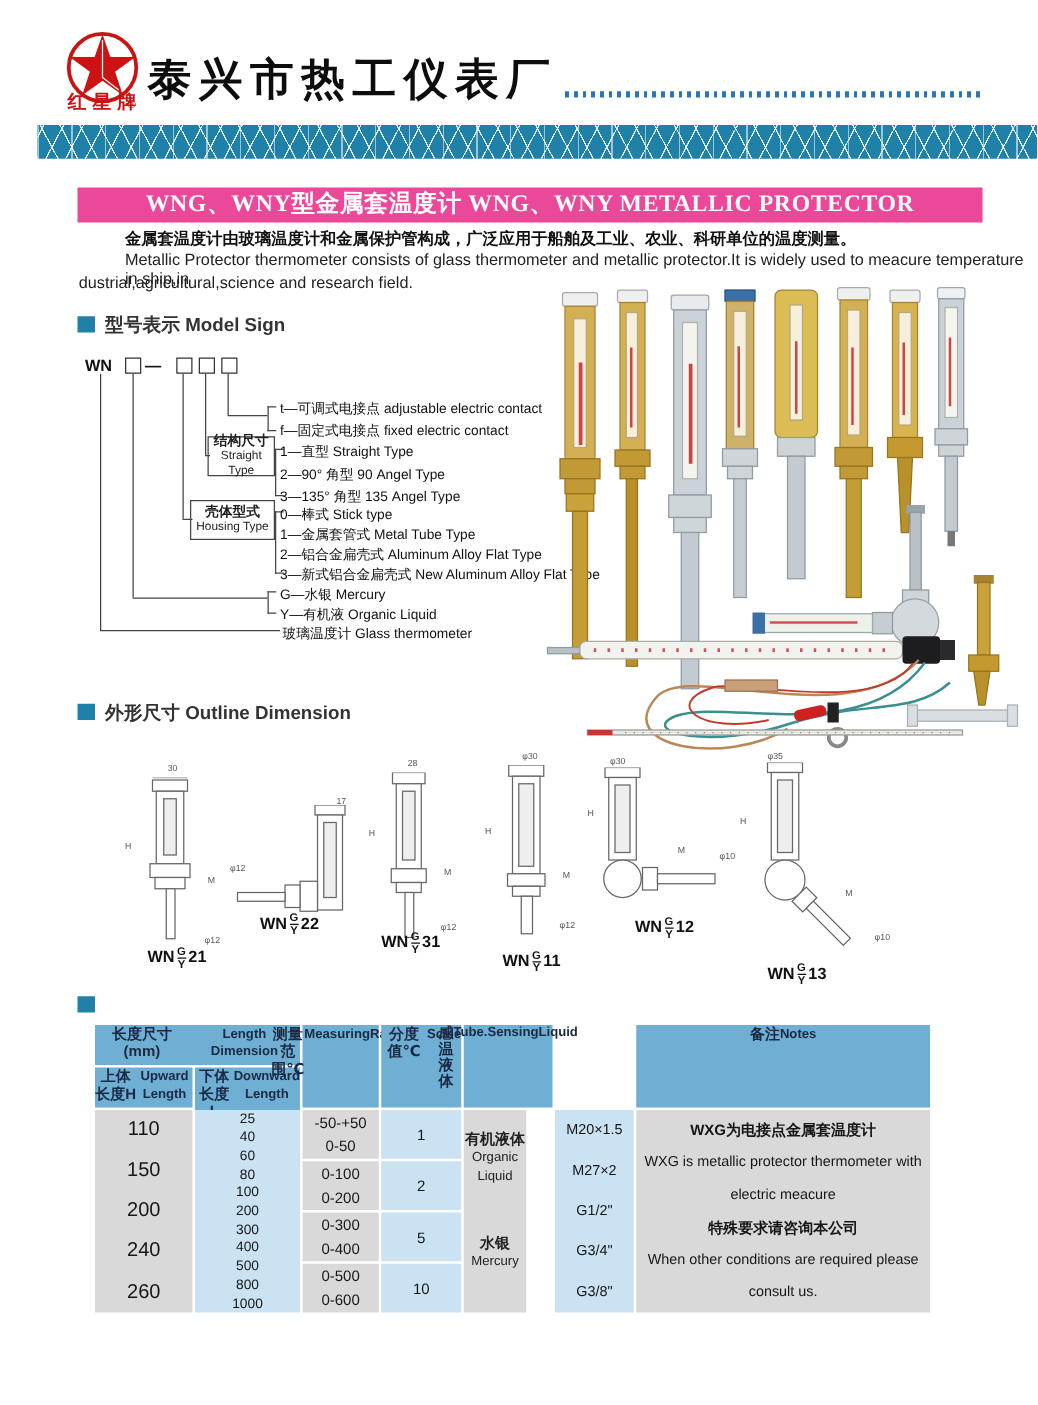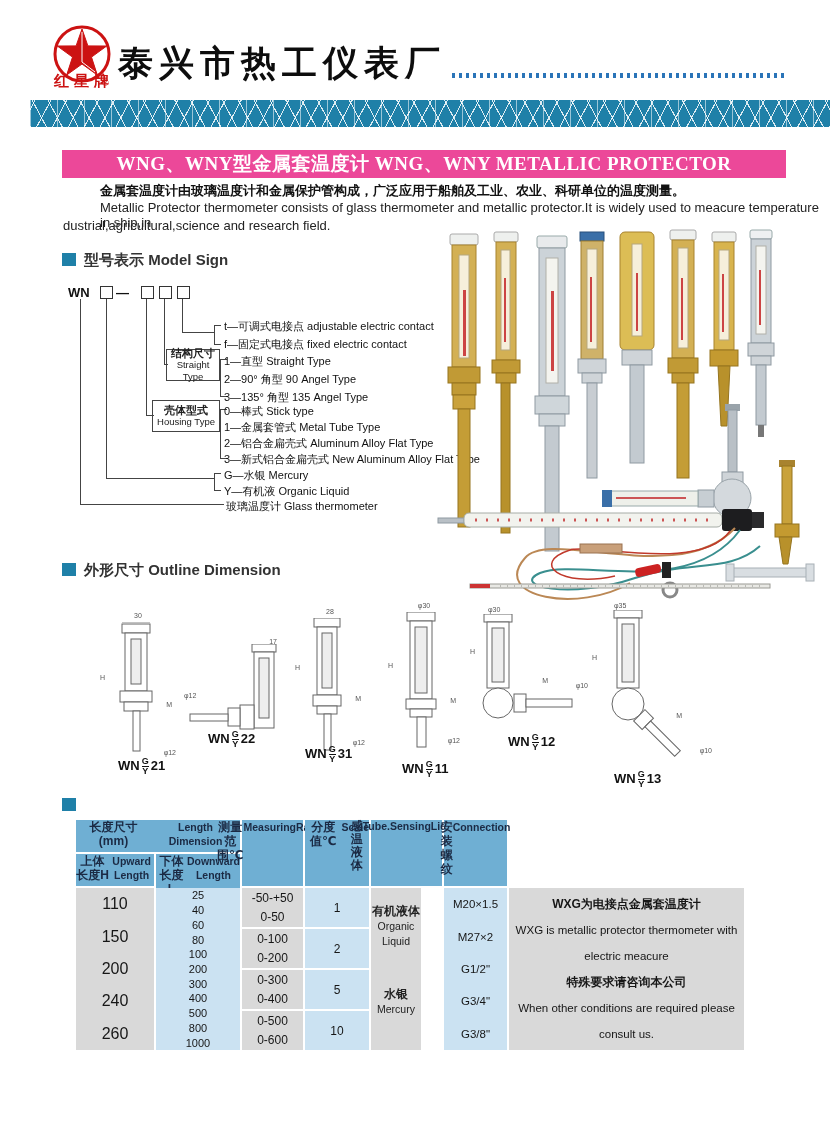--- a/index.html
+++ b/index.html
@@ -425,23 +425,23 @@
     <div class="c hdr" style="left:229px;top:0;width:64px;height:66px">
       <div>分度值℃</div>
       <div class="en">Scale</div>
     </div>
     <div class="c hdr" style="left:295px;top:0;width:71px;height:66px;line-height:13px">
       <div>感温液体</div>
       <div class="en">Tube.</div>
       <div class="en">Sensing</div>
       <div class="en">Liquid</div>
     </div>
-    <div class="c hdr" style="left:368px;top:0;width:63px;height:66px">
-      <div>安装螺纹</div>
-      <div class="en">Connection</div>
+    <div class="c hdr" style="left:433px;top:0;width:235px;height:66px">
+      <div>备注</div>
+      <div class="en">Notes</div>
     </div>
 
     <div class="c grey colflex" style="left:0;top:68px;width:78px;height:162px">
       <div>110</div>
       <div>150</div>
       <div>200</div>
       <div>240</div>
       <div>260</div>
     </div>
     <div class="c blue colflex" style="left:80px;top:68px;width:84px;height:162px;font-size:11px">

